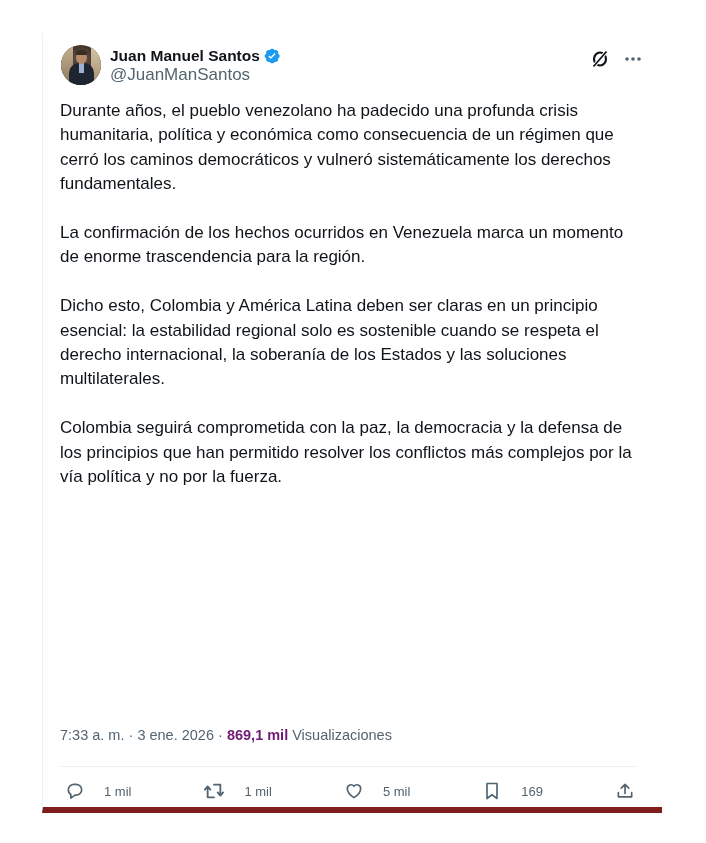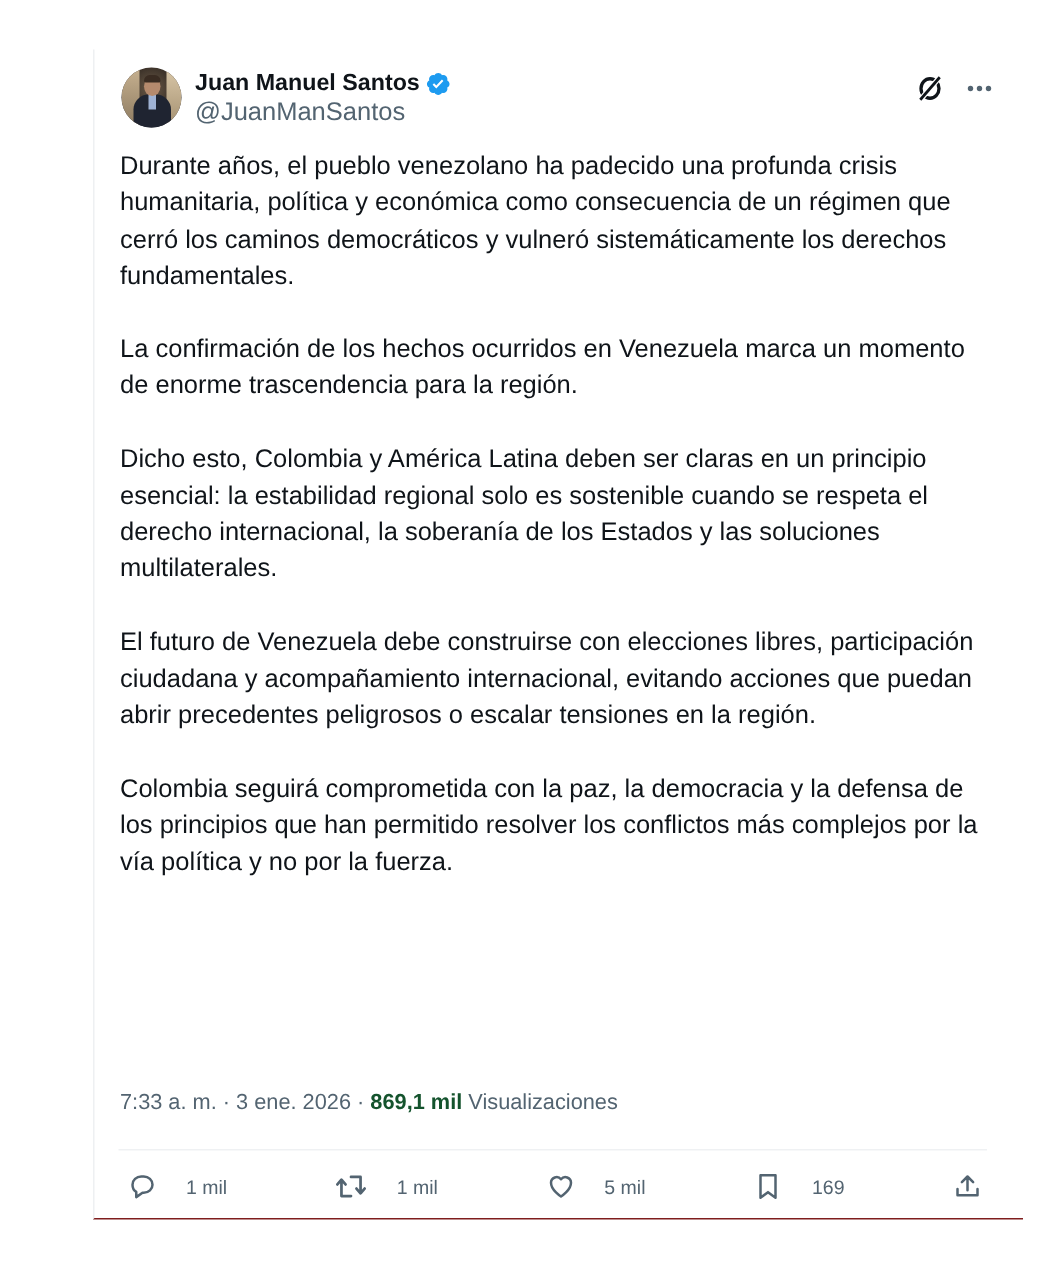--- a/index.html
+++ b/index.html
@@ -8,23 +8,22 @@
       background: #ffffff;
       font-family: "Liberation Sans", "DejaVu Sans", sans-serif;
       color: #0f1419;
       overflow: hidden;
     }
     .card {
       position: absolute;
       left: 42px; top: 33px;
       width: 620px; height: 780px;
       border-left: 1px solid #eef0f2;
-      border-bottom: 1px solid #7f1d1d;
+      border-bottom: 6px solid #7f1d1d;
       background: #fff;
-      margin-left: 20px;
     }
     .header {
       position: absolute;
       left: 18px; top: 10px;
       right: 20px; height: 44px;
       display: flex; align-items: center;
     }
     .avatar {
       width: 40px; height: 40px; border-radius: 50%;
       overflow: hidden; flex: 0 0 40px;
@@ -82,21 +81,21 @@
       color: #0f1419;
     }
     .body-text p { margin-bottom: 24.4px; }
     .meta {
       position: absolute;
       left: 17px; top: 694px;
       font-size: 14.5px;
       color: #536471;
       white-space: nowrap;
     }
-    .meta .views-count { color: #14532d; font-weight: bold; }
+    .meta .views-count { color: #701a75; font-weight: bold; }
     .separator {
       position: absolute;
       left: 16px; top: 733px;
       width: 579px; height: 1px;
       background: #eff1f3;
     }
     .actions {
       position: absolute;
       left: 22px; top: 745px;
       width: 570px; height: 26px;
@@ -149,21 +148,20 @@
           <circle cx="15" cy="3" r="1.8" fill="#536471"></circle>
         </svg>
       </span>
     </div>
   </div>
 
   <div class="body-text">
     <p>Durante años, el pueblo venezolano ha padecido una profunda crisis humanitaria, política y económica como consecuencia de un régimen que cerró los caminos democráticos y vulneró sistemáticamente los derechos fundamentales.</p>
     <p>La confirmación de los hechos ocurridos en Venezuela marca un momento de enorme trascendencia para la región.</p>
     <p>Dicho esto, Colombia y América Latina deben ser claras en un principio esencial: la estabilidad regional solo es sostenible cuando se respeta el derecho internacional, la soberanía de los Estados y las soluciones multilaterales.</p>
-    <p>El futuro de Venezuela debe construirse con elecciones libres, participación ciudadana y acompañamiento internacional, evitando acciones que puedan abrir precedentes peligrosos o escalar tensiones en la región.</p>
     <p>Colombia seguirá comprometida con la paz, la democracia y la defensa de los principios que han permitido resolver los conflictos más complejos por la vía política y no por la fuerza.</p>
   </div>
 
   <div class="meta">
     <span>7:33 a. m.</span>
     <span>·</span>
     <span>3 ene. 2026</span>
     <span>·</span>
     <span class="views-count">869,1 mil</span>
     <span>Visualizaciones</span>

